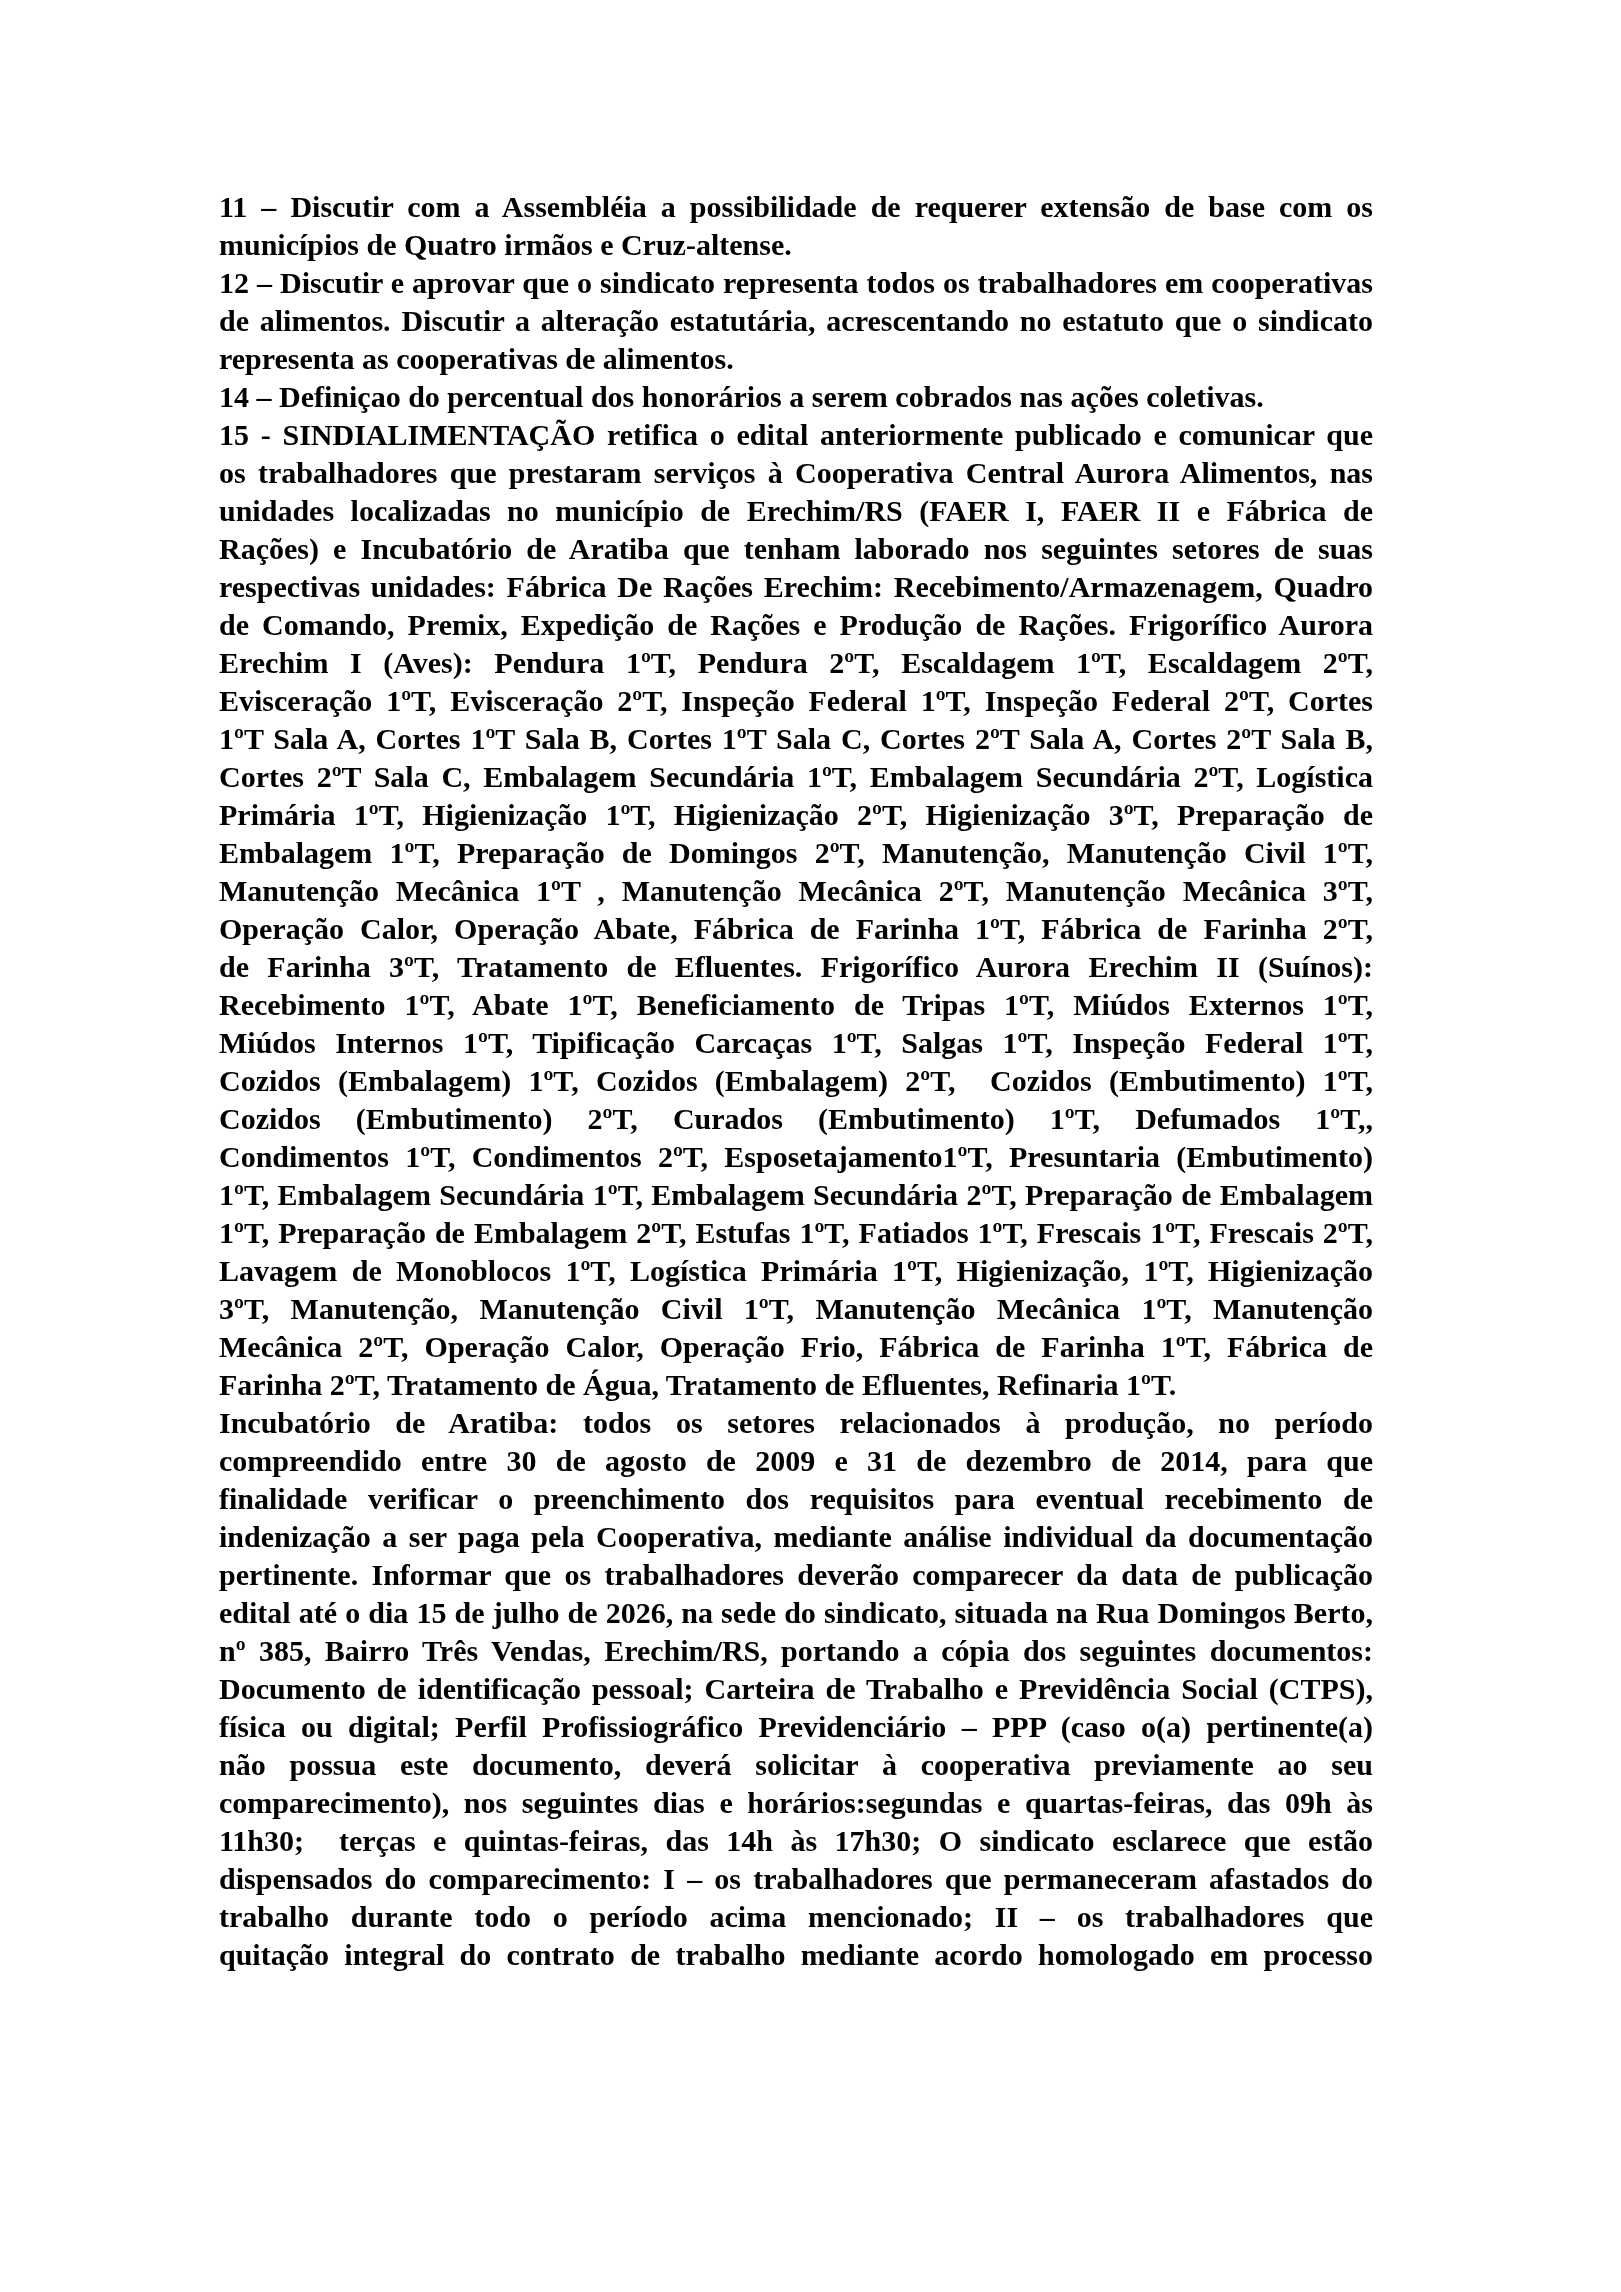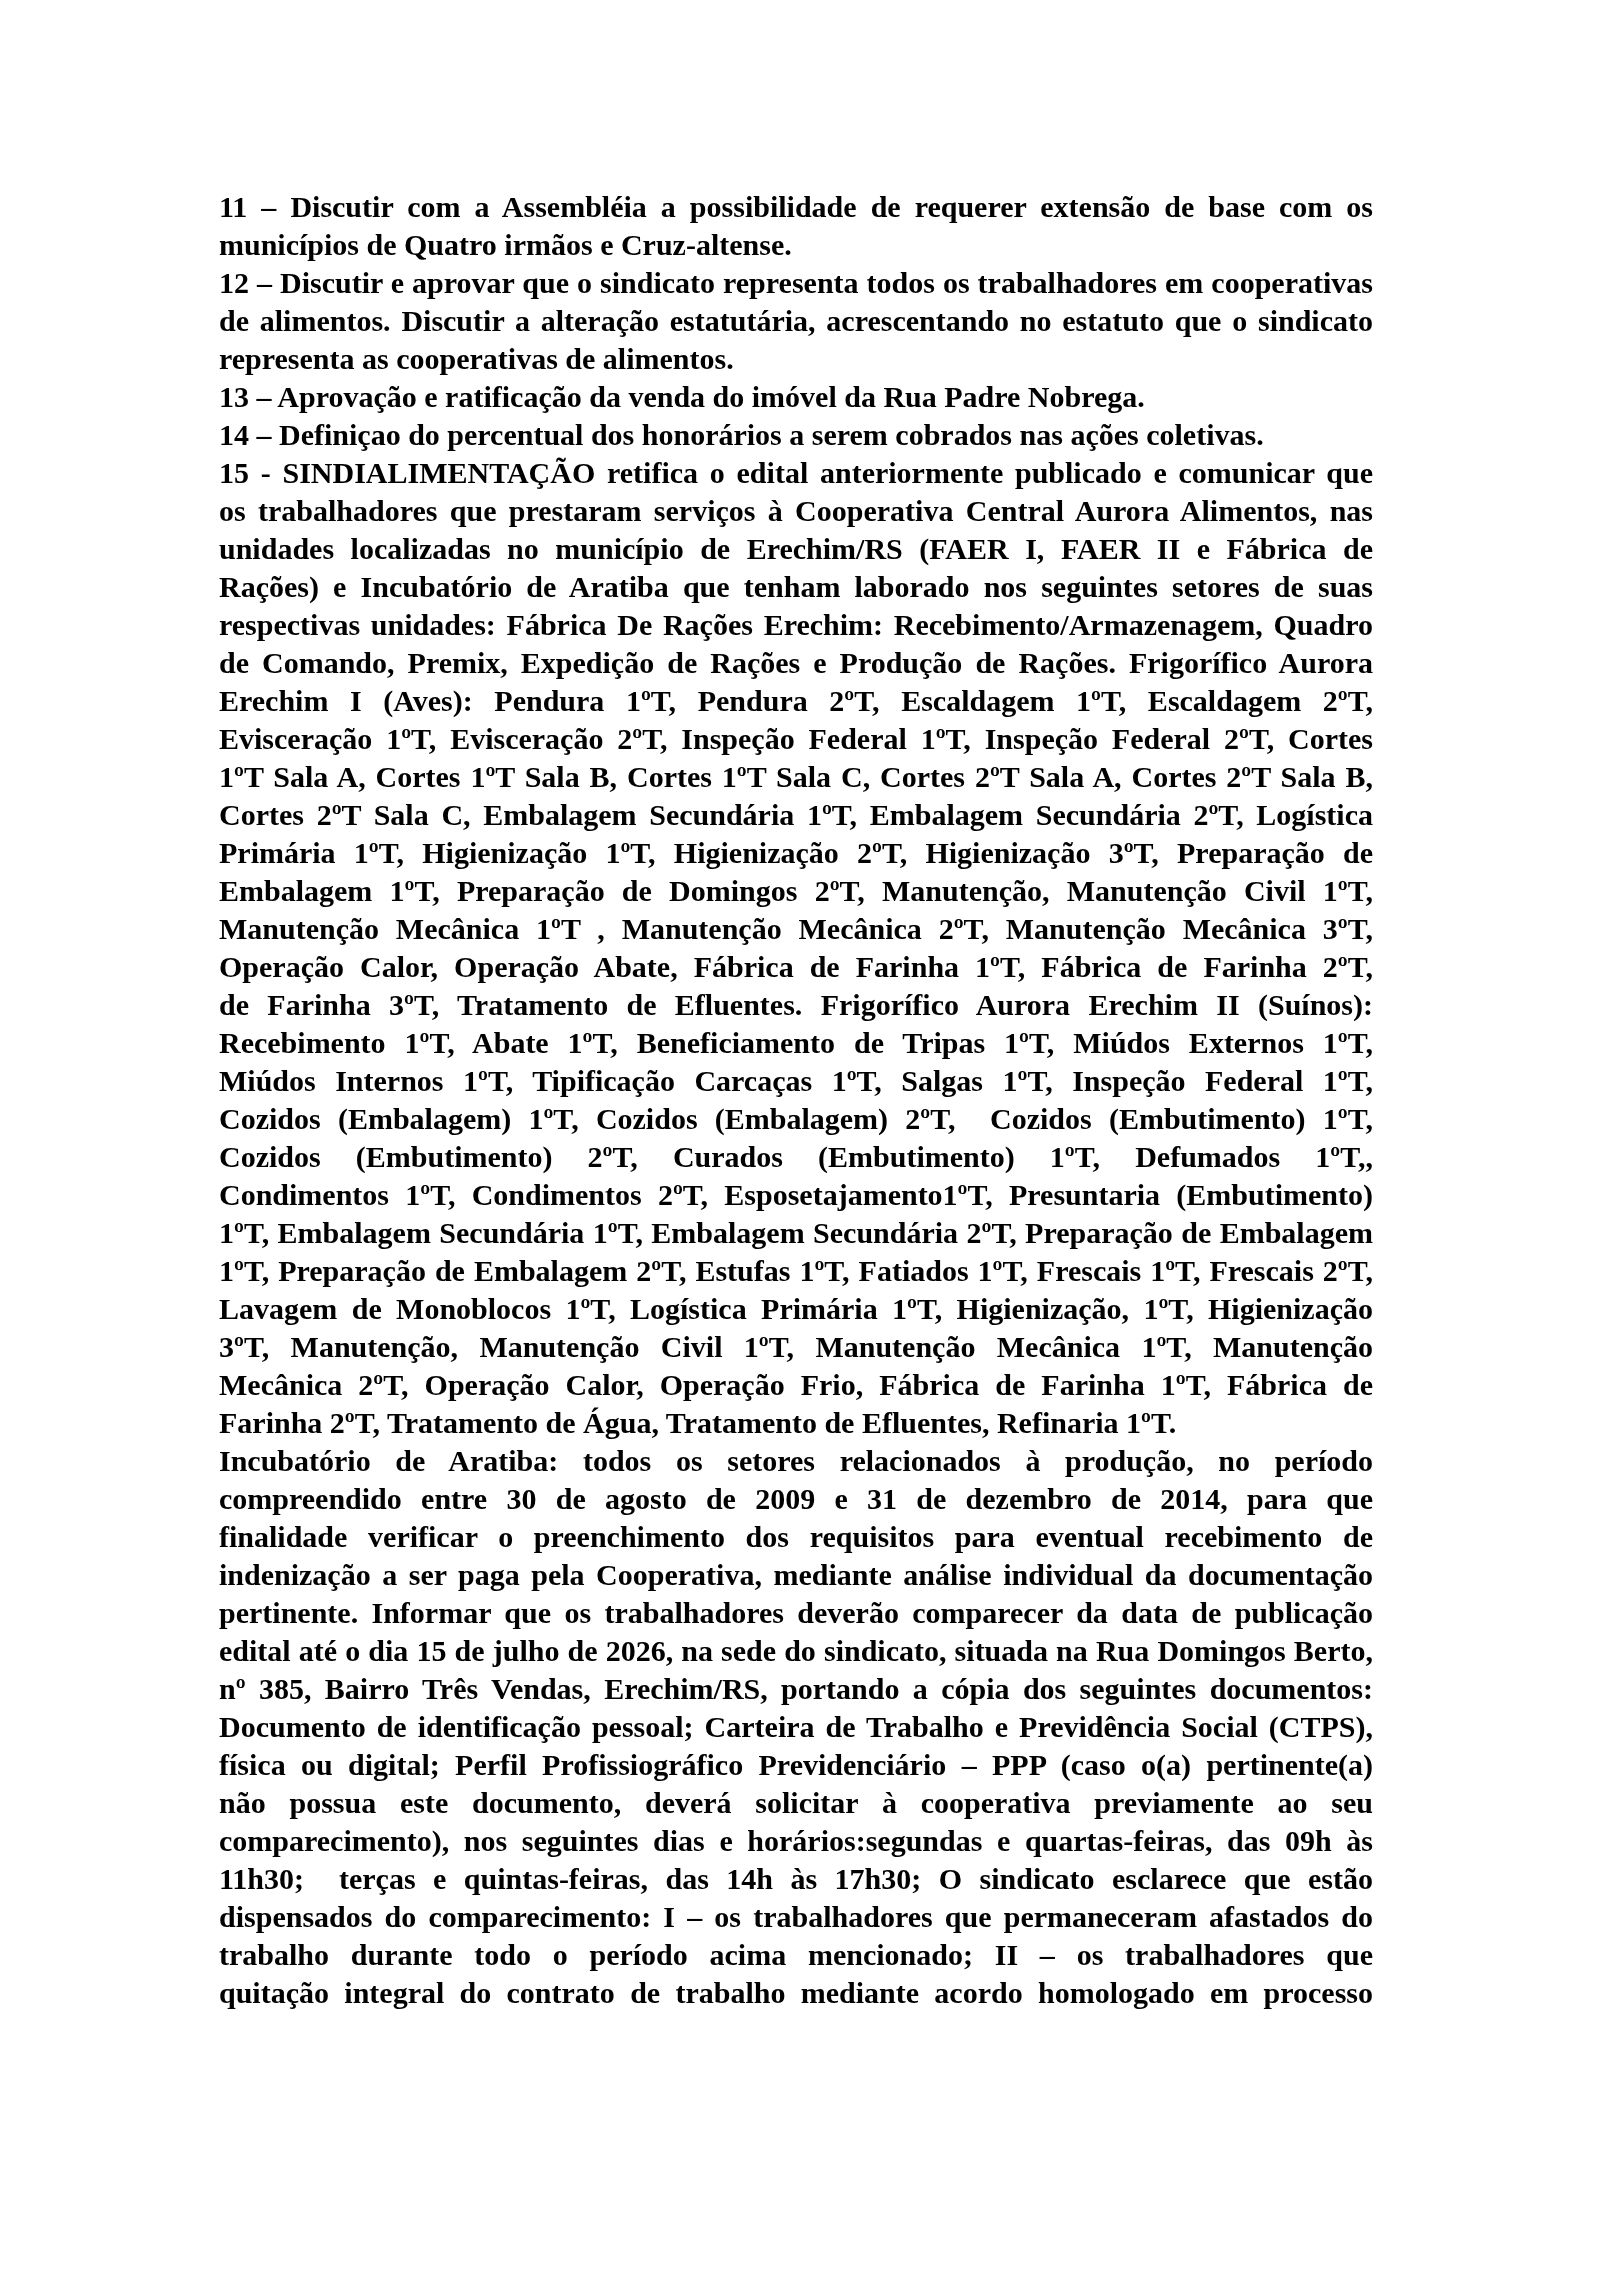--- a/index.html
+++ b/index.html
@@ -45,23 +45,20 @@
       <div class="paragraph">
         <div class="line stretch">11 – Discutir com a Assembléia a possibilidade de requerer extensão de base com os</div>
         <div class="line">municípios de Quatro irmãos e Cruz-altense.</div>
       </div>
       <div class="paragraph">
         <div class="line stretch">12 – Discutir e aprovar que o sindicato representa todos os trabalhadores em cooperativas</div>
         <div class="line stretch">de alimentos. Discutir a alteração estatutária, acrescentando no estatuto que o sindicato</div>
         <div class="line">representa as cooperativas de alimentos.</div>
       </div>
       <div class="paragraph">
-        <div class="line">13 – Aprovação e ratificação da venda do imóvel da Rua Padre Nobrega.</div>
-      </div>
-      <div class="paragraph">
         <div class="line">14 – Definiçao do percentual dos honorários a serem cobrados nas ações coletivas.</div>
       </div>
       <div class="paragraph">
         <div class="line stretch">15 - SINDIALIMENTAÇÃO retifica o edital anteriormente publicado e comunicar que</div>
         <div class="line stretch">os trabalhadores que prestaram serviços à Cooperativa Central Aurora Alimentos, nas</div>
         <div class="line stretch">unidades localizadas no município de Erechim/RS (FAER I, FAER II e Fábrica de</div>
         <div class="line stretch">Rações) e Incubatório de Aratiba que tenham laborado nos seguintes setores de suas</div>
         <div class="line stretch">respectivas unidades: Fábrica De Rações Erechim: Recebimento/Armazenagem, Quadro</div>
         <div class="line stretch">de Comando, Premix, Expedição de Rações e Produção de Rações. Frigorífico Aurora</div>
         <div class="line stretch">Erechim I (Aves): Pendura 1ºT, Pendura 2ºT, Escaldagem 1ºT, Escaldagem 2ºT,</div>

